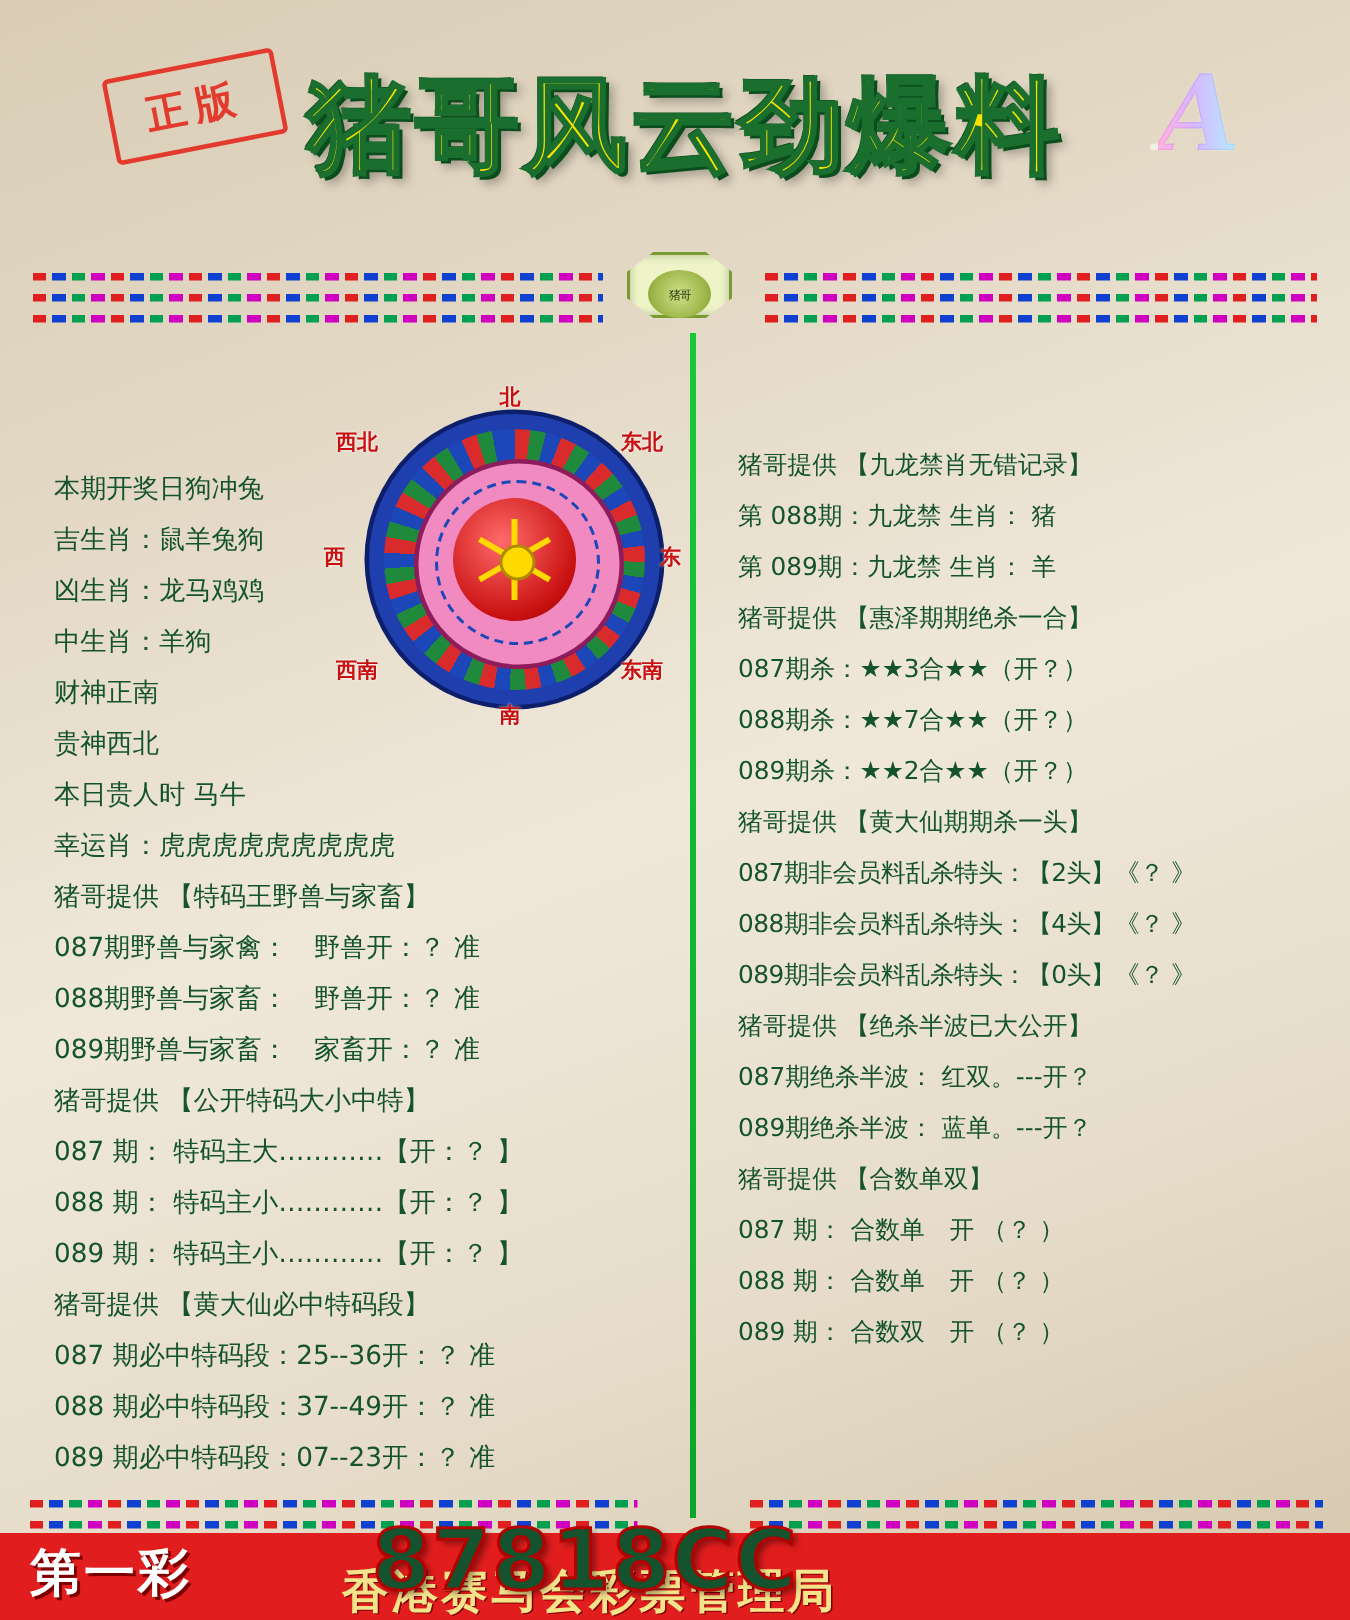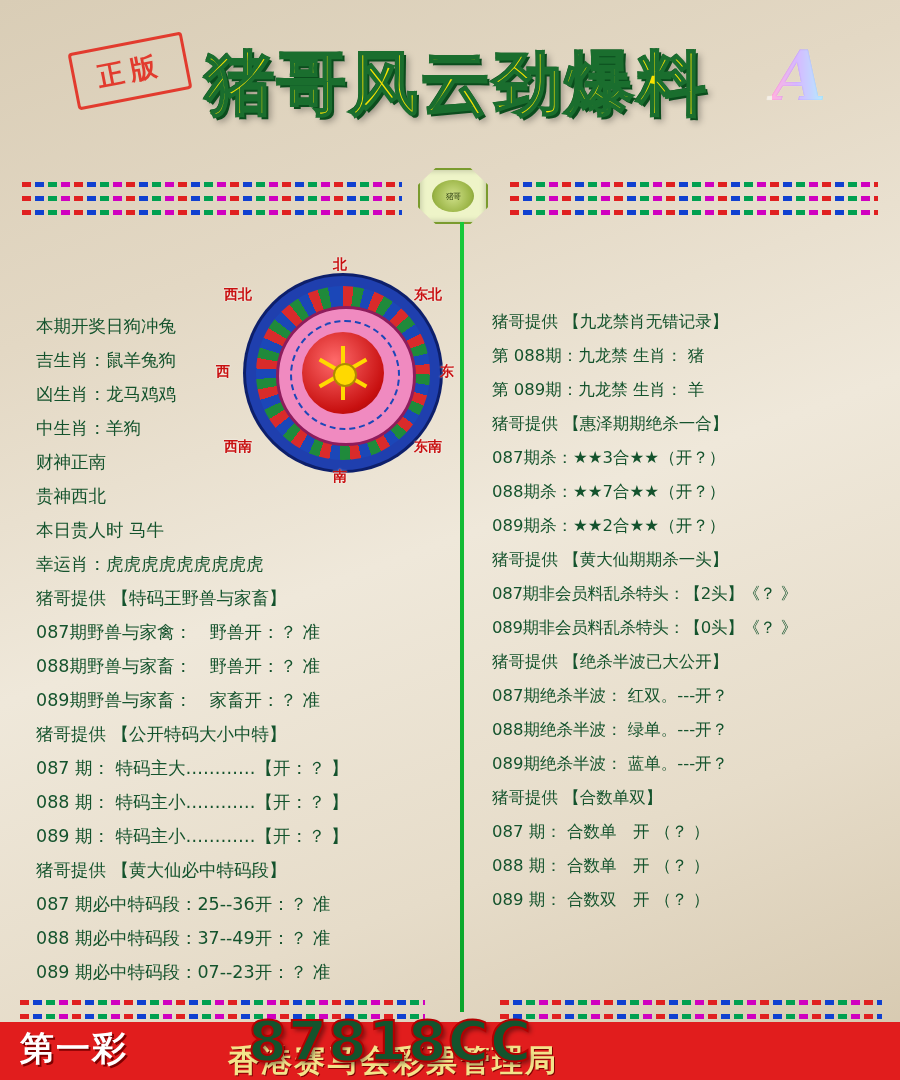--- a/index.html
+++ b/index.html
@@ -51,21 +51,21 @@
       #d000c0 39px 48px, transparent 48px 52px);
   }
   .rule.r1{left:22px;top:182px;width:380px;}
   .rule.r2{left:22px;top:196px;width:380px;}
   .rule.r3{left:22px;top:210px;width:380px;}
   .rule.r4{left:510px;top:182px;width:368px;}
   .rule.r5{left:510px;top:196px;width:368px;}
   .rule.r6{left:510px;top:210px;width:368px;}
 
   .medallion{
-    position:absolute;left:418px;top:168px;width:70px;height:56px;
+    position:absolute;left:418px;top:168px;width:70px;height:44px;
   }
   .medallion .oct{
     position:absolute;inset:0;
     background:#eef4c8;
     clip-path:polygon(25% 0,75% 0,100% 30%,100% 70%,75% 100%,25% 100%,0 70%,0 30%);
     border:2px solid #7a9b2e;
     box-shadow:0 0 6px rgba(0,0,0,.25) inset;
   }
   .medallion .inner{
     position:absolute;left:14px;top:12px;width:42px;height:32px;
@@ -130,21 +130,21 @@
     transform-origin:50% 50%;
   }
   .dirlbl{
     position:absolute;color:#c81010;font-weight:bold;font-size:14px;
     text-shadow:0 0 2px #fff;
   }
 
   
   .col{position:absolute;font-size:17px;color:#14532d;line-height:1;}
   .col.left{left:36px;top:310px;width:420px;}
-  .col.right{left:492px;top:305px;width:400px;}
+  .col.right{left:492px;top:293px;width:400px;}
   .line{height:34px;display:flex;align-items:center;white-space:nowrap;}
   .col.left .line{font-size:17.5px;}
   .col.right .line{font-size:16.5px;}
   .tight{letter-spacing:-0.3px;}
 
   
   .rule.b1{left:20px;top:1000px;width:405px;}
   .rule.b2{left:20px;top:1014px;width:405px;}
   .rule.b3{left:500px;top:1000px;width:382px;}
   .rule.b4{left:500px;top:1014px;width:382px;}
@@ -245,24 +245,24 @@
   <div class="col right">
     <div class="line">猪哥提供 【九龙禁肖无错记录】</div>
     <div class="line">第 088期：九龙禁 生肖： 猪</div>
     <div class="line">第 089期：九龙禁 生肖： 羊</div>
     <div class="line">猪哥提供 【惠泽期期绝杀一合】</div>
     <div class="line">087期杀：★★3合★★（开？）</div>
     <div class="line">088期杀：★★7合★★（开？）</div>
     <div class="line">089期杀：★★2合★★（开？）</div>
     <div class="line">猪哥提供 【黄大仙期期杀一头】</div>
     <div class="line tight">087期非会员料乱杀特头：【2头】《？ 》</div>
+    <div class="line tight">088期非会员料乱杀特头：【4头】《？ 》</div>
     <div class="line tight">089期非会员料乱杀特头：【0头】《？ 》</div>
     <div class="line">猪哥提供 【绝杀半波已大公开】</div>
     <div class="line">087期绝杀半波： 红双。---开？</div>
-    <div class="line">088期绝杀半波： 绿单。---开？</div>
     <div class="line">089期绝杀半波： 蓝单。---开？</div>
     <div class="line">猪哥提供 【合数单双】</div>
     <div class="line">087 期： 合数单　开 （？ ）</div>
     <div class="line">088 期： 合数单　开 （？ ）</div>
     <div class="line">089 期： 合数双　开 （？ ）</div>
   </div>
 
   <div class="rule b1"></div>
   <div class="rule b2"></div>
   <div class="rule b3"></div>

